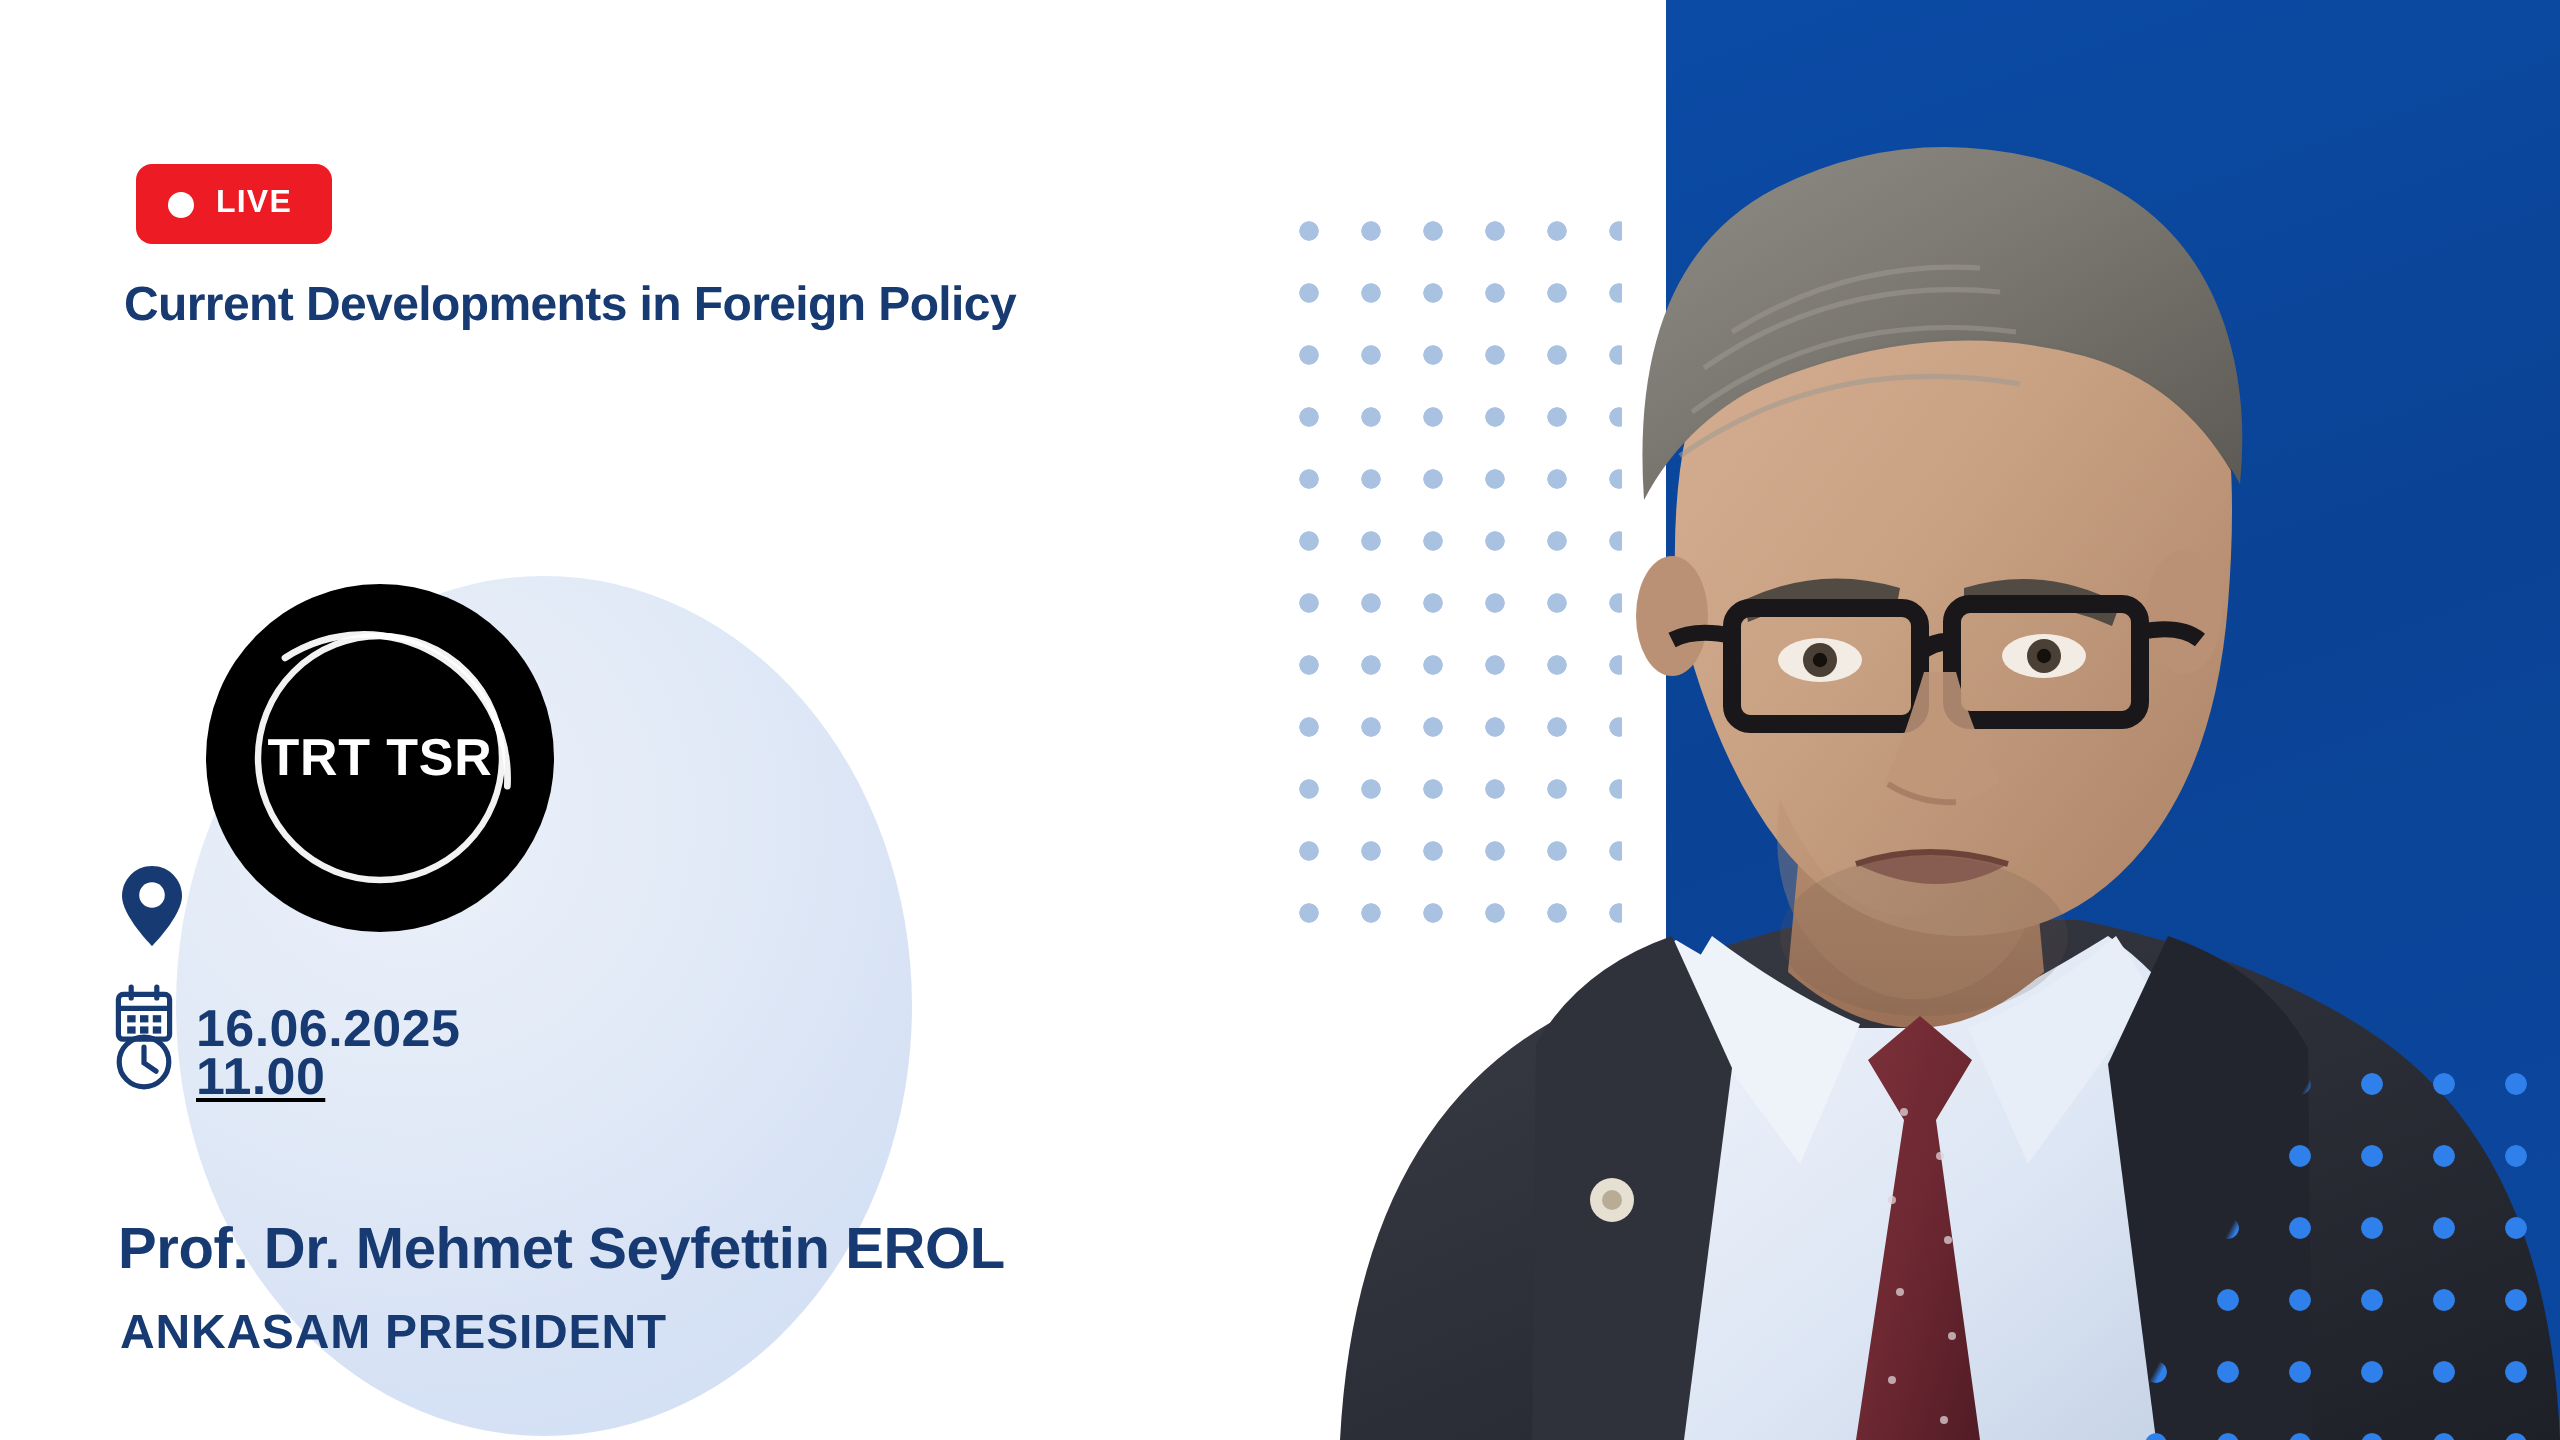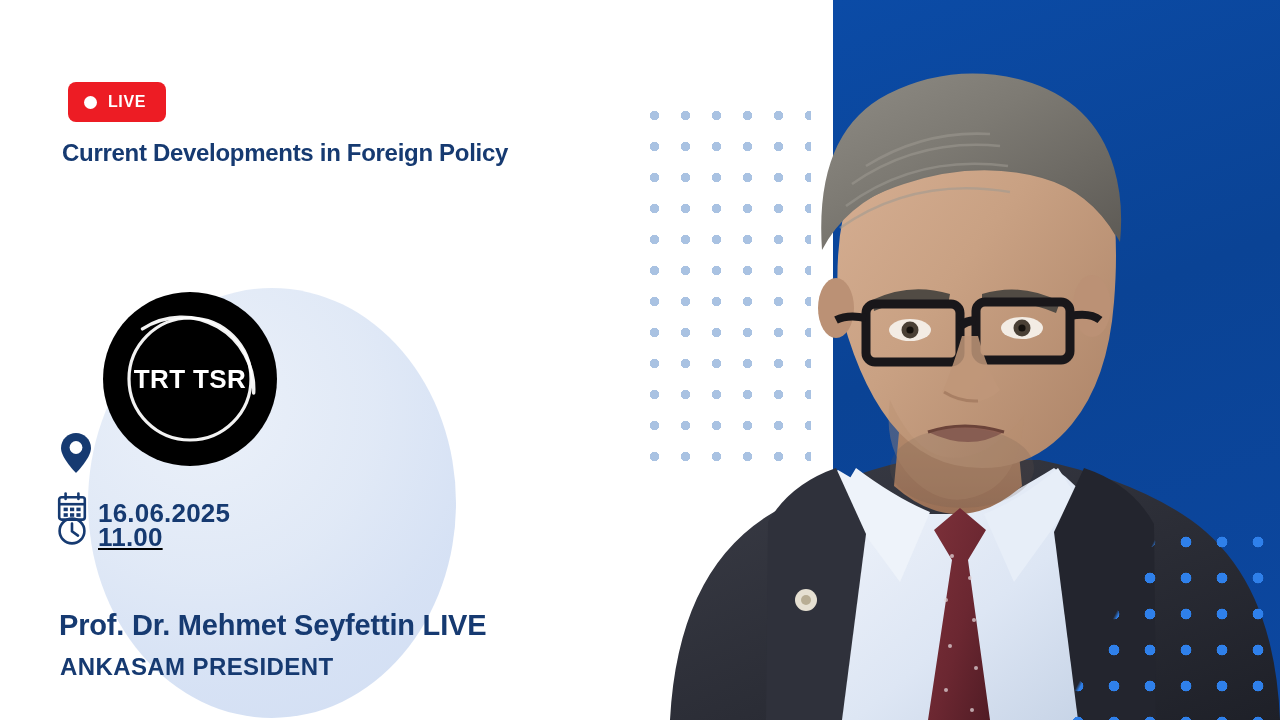--- a/index.html
+++ b/index.html
@@ -310,16 +310,16 @@
     <div class="meta-row time">
       <span>
         <svg width="30" height="30" viewBox="0 0 30 30" aria-hidden="true">
           <circle cx="15" cy="15" r="12.4" fill="none" stroke="#163a71" stroke-width="2.6"></circle>
           <path d="M15 7.6 L15 15.4 L21 19.6" fill="none" stroke="#163a71" stroke-width="2.6" stroke-linecap="round"></path>
         </svg>
       </span>
       <span class="meta-text">11.00</span>
     </div>
 
-    <div class="speaker-name">Prof. Dr. Mehmet Seyfettin LIVE</div>
+    <div class="speaker-name">Prof. Dr. Mehmet Seyfettin EROL</div>
     <div class="speaker-role">ANKASAM PRESIDENT</div>
   </div>
 </div>
 
 </body></html>

